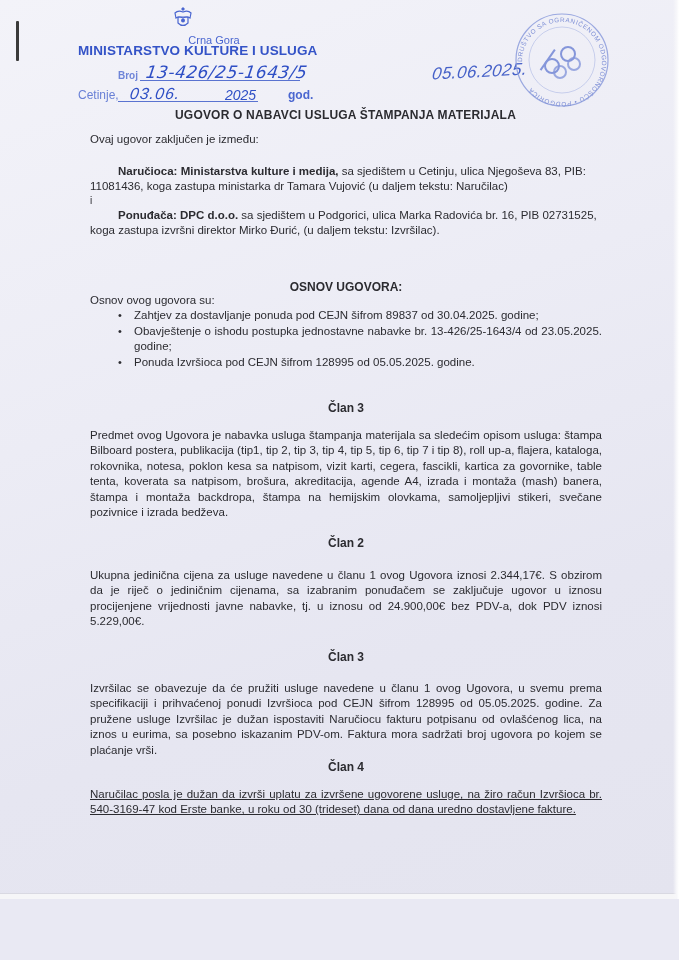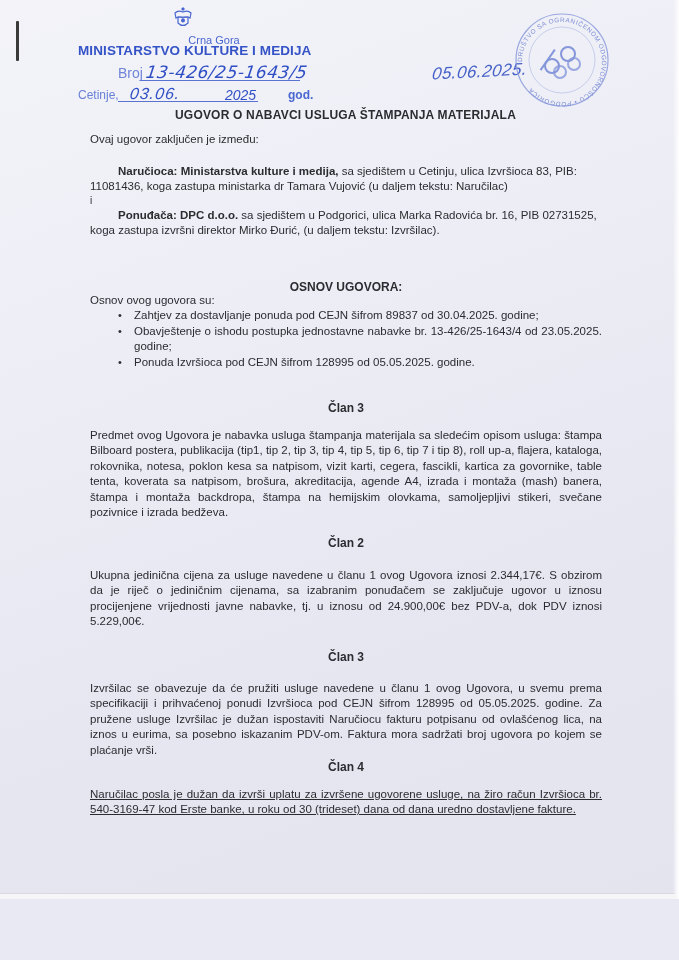--- a/index.html
+++ b/index.html
@@ -37,21 +37,21 @@
     .crna-gora {
       position: absolute; left: 0; width: 100%; top: 30px; text-align: center;
       font-size: 11px; color: #4a66d0; padding-left: 42px;
     }
     .ministry-name {
       position: absolute; left: 0; top: 39px;
       font-size: 13.5px; font-weight: bold; letter-spacing: 0.1px; color: #3453c7;
       white-space: nowrap;
     }
     .broj-row { position: absolute; left: 40px; top: 57px; width: 200px; height: 22px; }
-    .broj-label { position: absolute; left: 0; bottom: 2px; font-size: 14px; color: #6f85d8; }
+    .broj-label { position: absolute; left: 0; bottom: 2px; font-size: 10px; color: #6f85d8; font-weight: bold; }
     .broj-line { position: absolute; left: 22px; right: 18px; bottom: 2px; border-bottom: 1px solid #5a73d0; }
     .broj-value {
       position: absolute; left: 28px; bottom: 1px;
       font-family: "DejaVu Sans", sans-serif; font-size: 17px; color: #2f4fc5;
       font-style: italic; letter-spacing: 0.5px; white-space: nowrap;
       transform: skewX(-8deg);
     }
     .cetinje-row { position: absolute; left: 0; top: 80px; width: 230px; height: 20px; }
     .cetinje-label { position: absolute; left: 0; bottom: 2px; font-size: 12px; color: #6980d6; margin-top: 16px; }
     .date-line { position: absolute; left: 40px; width: 140px; bottom: 2px; border-bottom: 1px solid #5a73d0; }
@@ -103,21 +103,21 @@
   <div class="staple"></div>
 
   <div class="ministry-stamp">
     <svg class="coat-of-arms" viewBox="0 0 22 24">
       <path d="M11 1 L13 3 L11 5 L9 3 Z" fill="#4a66d0"></path>
       <path d="M3 7 Q6 4 11 6 Q16 4 19 7 L18 12 Q15 10 11 12 Q7 10 4 12 Z" fill="none" stroke="#4a66d0" stroke-width="1.2"></path>
       <path d="M6 11 L16 11 L16 17 Q11 22 6 17 Z" fill="none" stroke="#4a66d0" stroke-width="1.2"></path>
       <circle cx="11" cy="14.5" r="2" fill="#4a66d0"></circle>
     </svg>
     <div class="crna-gora">Crna Gora</div>
-    <div class="ministry-name">MINISTARSTVO KULTURE I MEDIJA</div>
+    <div class="ministry-name">MINISTARSTVO KULTURE I USLUGA</div>
     <div class="broj-row">
       <span class="broj-label">Broj</span>
       <span class="broj-line"></span>
       <span class="broj-value">13-426/25-1643/5</span>
     </div>
     <div class="cetinje-row">
       <span class="cetinje-label">Cetinje,</span>
       <span class="date-line"></span>
       <span class="date-value">03.06.</span>
       <span class="year-value">2025</span>
@@ -145,21 +145,21 @@
       <circle cx="72" cy="58" r="6" opacity="0.8"></circle>
     </g>
   </svg>
 
   <div class="title">UGOVOR O NABAVCI USLUGA ŠTAMPANJA MATERIJALA</div>
 
   <div class="body-text" style="top:132px;">Ovaj ugovor zaključen je  između:</div>
 
   <div class="body-text" style="top:164px;">
     <div>
-      <b>Naručioca: Ministarstva kulture i medija,</b><span> sa sjedištem u Cetinju, ulica Izvršioca 83, PIB:</span>
+      <b>Naručioca: Ministarstva kulture i medija,</b><span> sa sjedištem u Cetinju, ulica Njegoševa 83, PIB:</span>
     </div>
     <div>11081436, koga zastupa ministarka dr Tamara Vujović (u daljem tekstu: Naručilac)</div>
     <div style="font-size:10px; line-height:11px;">i</div>
   </div>
 
   <div class="body-text" style="top:208px;">
     <div>
       <b>Ponuđača: DPC d.o.o.</b><span> sa sjedištem u Podgorici, ulica Marka Radovića br. 16, PIB  02731525,</span>
     </div>
     <div>koga zastupa izvršni direktor Mirko Đurić, (u daljem tekstu: Izvršilac).</div>

